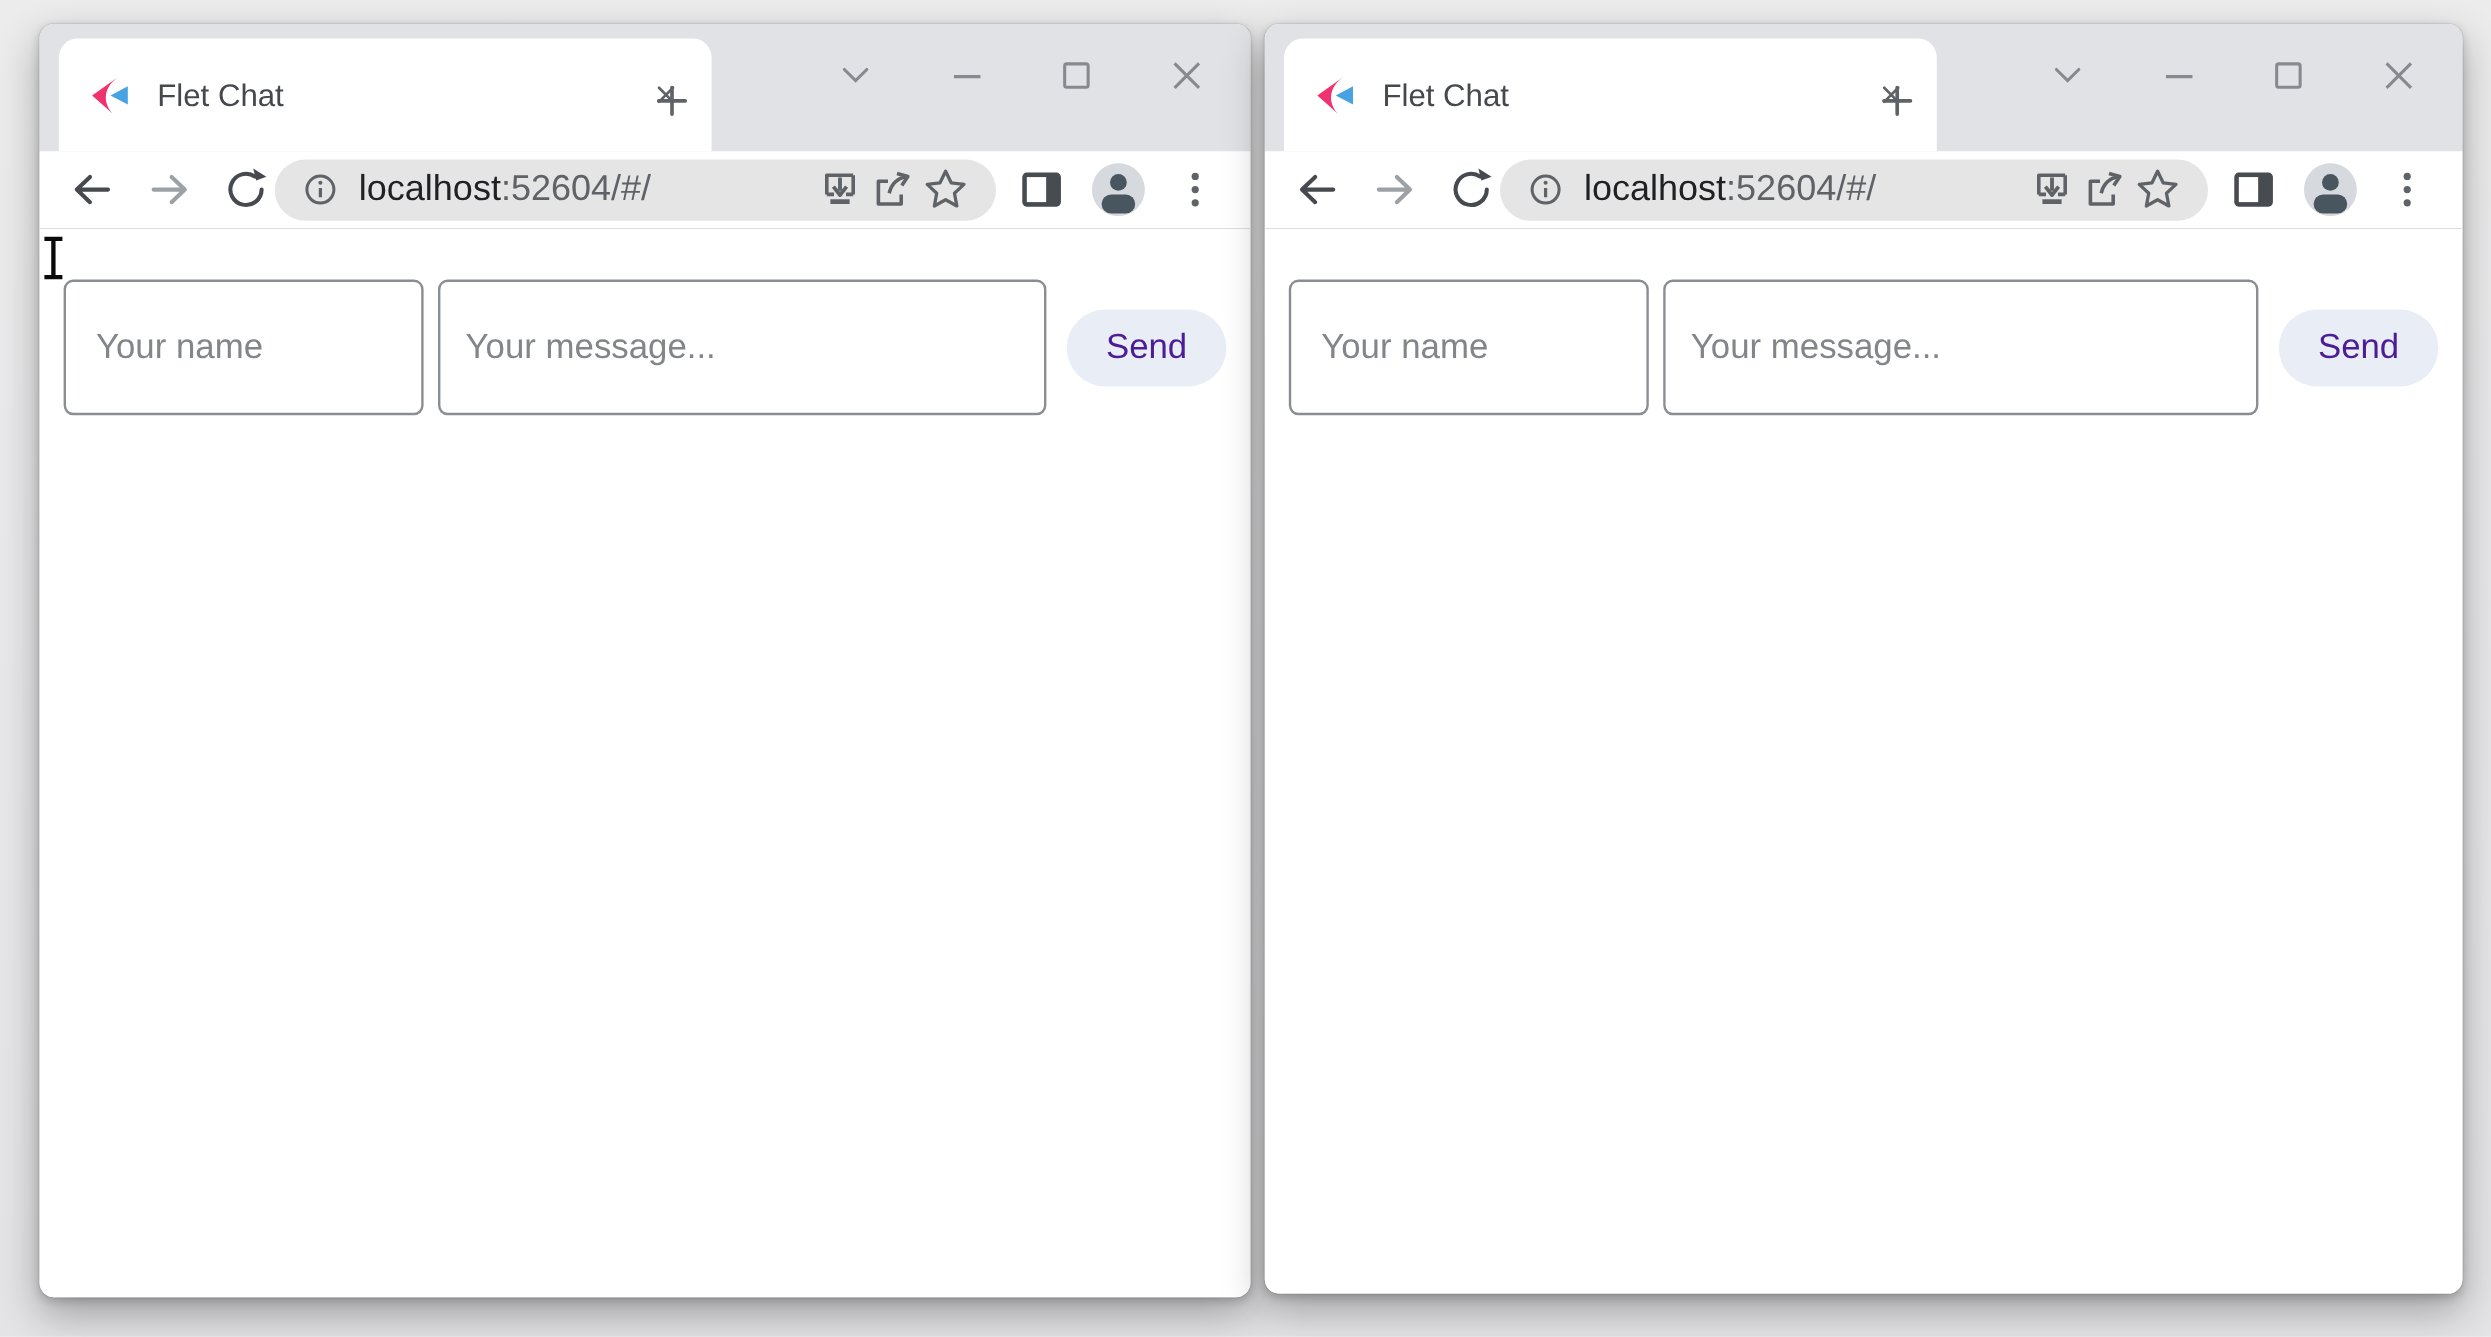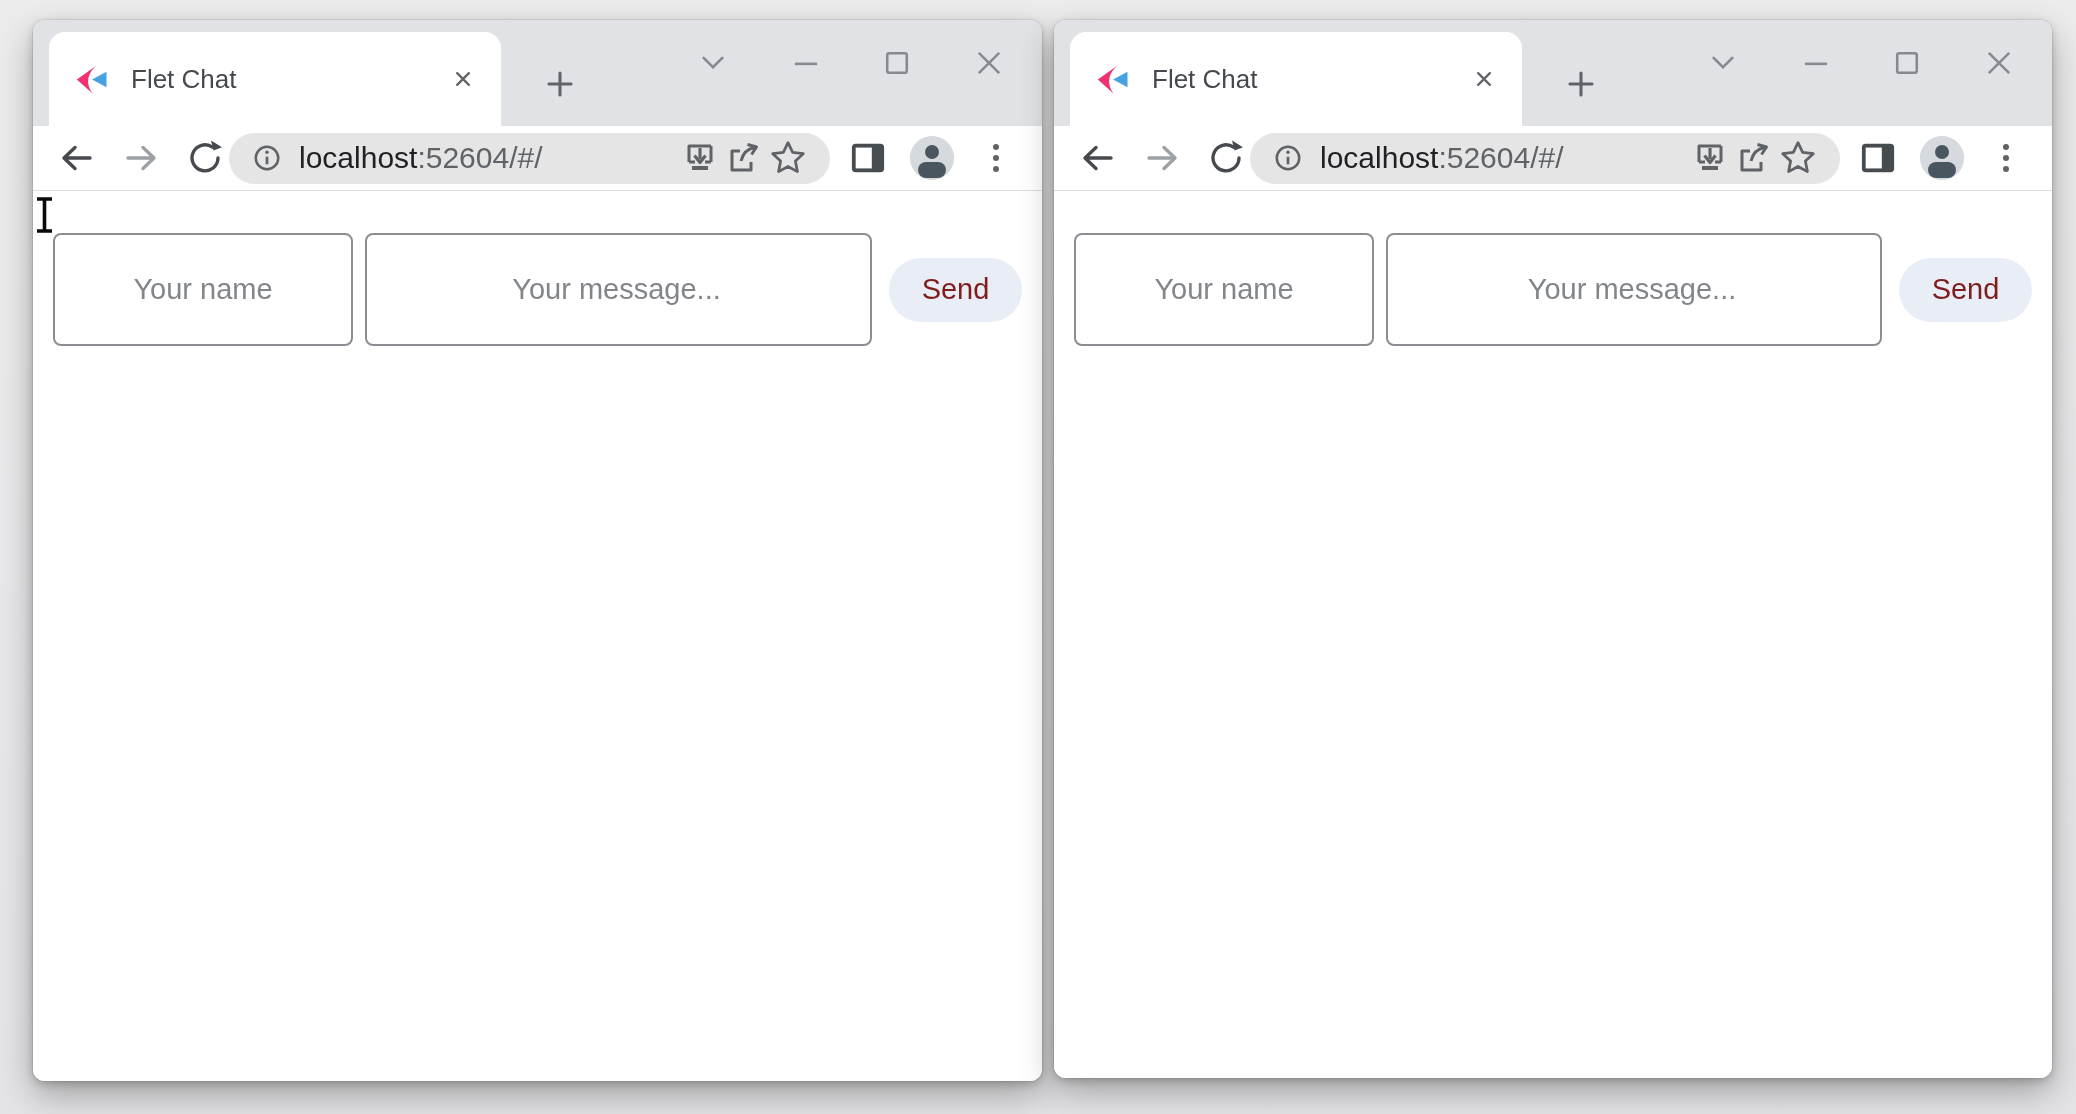--- a/index.html
+++ b/index.html
@@ -12,21 +12,21 @@
     position:absolute;display:flex;flex-direction:column;
     border-radius:12px;background:#fff;
     box-shadow:0 14px 34px rgba(0,0,0,.30),0 3px 8px rgba(0,0,0,.18),0 0 0 1px rgba(0,0,0,.07);
   }
   #win0{left:33px;top:20px;width:1009px;height:1061px;}
   #win1{left:1054px;top:20px;width:998px;height:1058px;}
 
   
   .tabstrip{position:relative;height:106px;flex:none;background:#E0E2E6;border-radius:12px 12px 0 0;}
   .tab{
-    position:absolute;left:16px;top:12px;width:452px;height:94px;background:#fff;
+    position:absolute;left:16px;top:12px;width:544px;height:94px;background:#fff;
     border-radius:16px 16px 0 0;display:flex;align-items:center;padding:0 18px 0 26px;box-sizing:border-box;
   }
   .favicon{width:36px;height:33px;flex:none;display:grid;place-items:center;}
   .tab-title{margin-left:20px;font-size:26px;color:#45494E;flex:1;white-space:nowrap;overflow:hidden;}
   .tab-close{width:40px;height:40px;flex:none;display:grid;place-items:center;border-radius:50%;cursor:pointer;}
   .newtab{position:absolute;left:505px;top:42px;width:44px;height:44px;display:grid;place-items:center;border-radius:50%;cursor:pointer;}
   .win-controls{position:absolute;right:36px;top:26px;display:flex;gap:58px;align-items:center;}
   .win-btn{width:34px;height:34px;display:grid;place-items:center;cursor:pointer;}
 
   
@@ -45,28 +45,28 @@
   .url .muted{color:#5F6368;}
   .box-ic{width:44px;height:44px;flex:none;display:grid;place-items:center;border-radius:50%;cursor:pointer;}
   .right-cluster{display:flex;align-items:center;gap:20px;flex:none;}
   .avatar{width:44px;height:44px;border-radius:50%;background:#D6DADF;overflow:hidden;display:grid;place-items:center;cursor:pointer;}
 
   
   .content{flex:1;position:relative;background:#fff;border-radius:0 0 12px 12px;}
   .chat-row{position:absolute;left:20px;right:20px;top:42px;display:flex;align-items:center;}
   .field{
     height:113px;box-sizing:border-box;border:2px solid #8A8E93;border-radius:8px;background:#fff;
-    font-family:"Liberation Sans",sans-serif;font-size:29px;color:#1d4ed8;padding:0 25px;outline:none;min-width:0;text-align:center;
+    font-family:"Liberation Sans",sans-serif;font-size:29px;color:#1d4ed8;padding:0 25px;outline:none;min-width:0;
   }
   .field::placeholder{color:#82868B;opacity:1;}
   .field-name{width:300px;flex:none;}
   .field-msg{flex:1;margin-left:12px;padding-left:21px;}
   .send-btn{
     width:133px;height:64px;flex:none;margin-left:17px;border:none;border-radius:32px;
-    background:#E9EEF6;color:#7f1d1d;font-family:"Liberation Sans",sans-serif;font-size:29px;cursor:pointer;
+    background:#E9EEF6;color:#4c1d95;font-family:"Liberation Sans",sans-serif;font-size:29px;cursor:pointer;
   }
 
   .cursor{position:absolute;left:33px;top:196px;z-index:50;pointer-events:none;}
 
   svg{display:block;}
 </style>
 </head>
 <body>
 
 <div class="window" id="win0">

